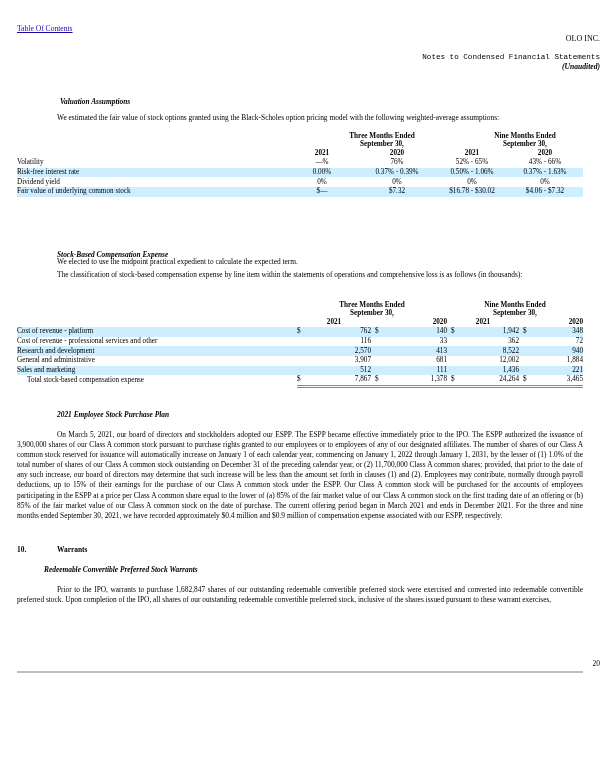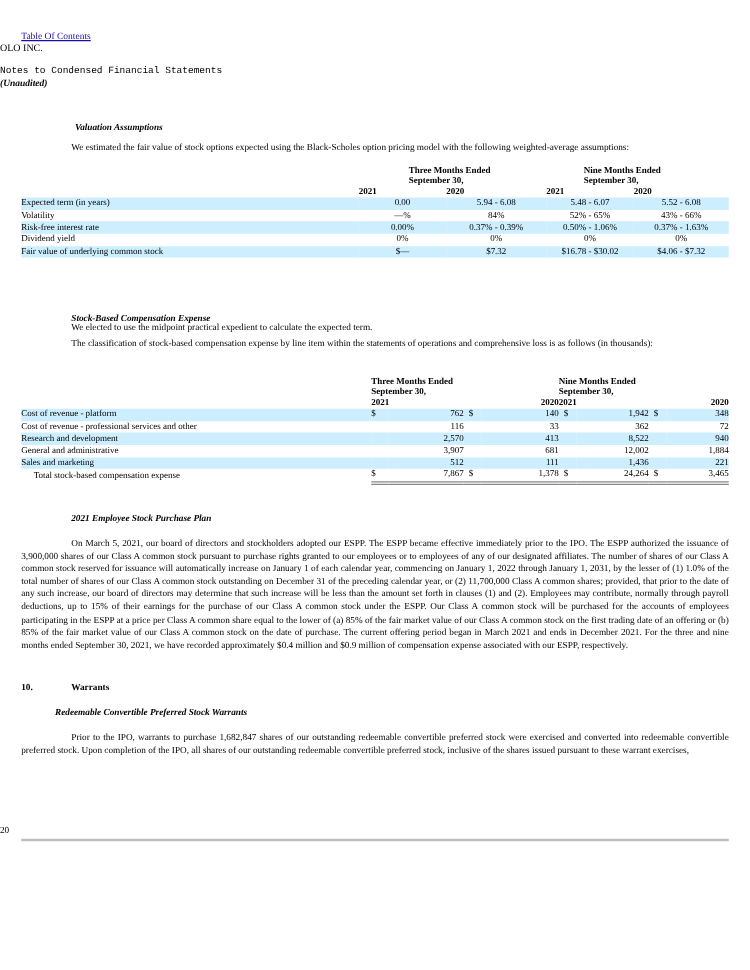--- a/index.html
+++ b/index.html
@@ -3,50 +3,50 @@
 <meta charset="utf-8">
 <style>
   html, body { margin: 0; padding: 0; background: #ffffff; }
   body {
     width: 600px; height: 776px; position: relative; overflow: hidden;
     font-family: "Liberation Serif", "DejaVu Serif", serif;
     color: #000; font-size: 7.4px; line-height: 1.25;
   }
   .abs { position: absolute; }
   .toc { left: 17px; top: 24px; color: #1a0dab; text-decoration: underline; font-size: 7.6px; }
-  .center { left: 0; width: 600px; text-align: left; }
+  .center { left: 0; width: 600px; text-align: right; }
   .company { top: 34px; font-size: 8px; }
   .notes-title { top: 53px; font-size: 7.6px; font-family: Liberation Mono, monospace; }
   .notes-sub { top: 62px; font-size: 7.6px; font-style: italic; font-weight: bold; }
   .h-italic { font-style: italic; font-weight: bold; }
   .para { left: 17px; width: 566px; text-align: justify; }
   .indent { text-indent: 40px; }
 
   table.fin { position: absolute; left: 17px; width: 566px; border-collapse: collapse; font-size: 7.2px; }
   table.fin td { padding: 0; height: 9.6px; white-space: nowrap; }
   table.fin tr.hl td { background: #cceeff; }
-  .hdr { font-weight: bold; font-size: 7.2px; line-height: 1.15; }
+  .hdr { text-align: center; font-weight: bold; font-size: 7.2px; line-height: 1.15; }
   .c { text-align: center; }
   .r { text-align: right; }
   .lbl { padding-left: 0; }
   .total-lbl { padding-left: 10px !important; }
   .dbl { border-bottom: 3px double #888; }
   .rule { position: absolute; left: 17px; width: 566px; height: 2px; background: #bdbdbd; top: 671px; }
   .pgnum { top: 659px; font-size: 7.4px; }
 </style>
 </head>
 <body>
 
 <a class="abs toc">Table Of Contents</a>
 <div class="abs center company">OLO INC.</div>
 <div class="abs center notes-title">Notes to Condensed Financial Statements</div>
 <div class="abs center notes-sub">(Unaudited)</div>
 
 <div class="abs h-italic" style="left:60px; top:97px;">Valuation Assumptions</div>
-<div class="abs" style="left:57px; top:113px;">We estimated the fair value of stock options expected using the Black-Scholes option pricing model with the following weighted-average assumptions:</div>
+<div class="abs" style="left:57px; top:113px;">We estimated the fair value of stock options granted using the Black-Scholes option pricing model with the following weighted-average assumptions:</div>
 
 <table class="fin" style="top:132px;">
   <colgroup>
     <col style="width:270px">
       <col style="width:70px">
       <col style="width:80px">
       <col style="width:70px">
       <col style="width:76px">
   </colgroup>
   <tbody>
@@ -61,31 +61,24 @@
       <div>September 30,</div>
     </td>
   </tr>
   <tr>
     <td></td>
     <td class="hdr">2021</td>
     <td class="hdr">2020</td>
     <td class="hdr">2021</td>
     <td class="hdr">2020</td>
   </tr>
-  <tr class="hl">
-    <td class="lbl">Expected term (in years)</td>
-    <td class="c">0.00</td>
-    <td class="c">5.94 - 6.08</td>
-    <td class="c">5.48 - 6.07</td>
-    <td class="c">5.52 - 6.08</td>
-  </tr>
   <tr>
     <td class="lbl">Volatility</td>
     <td class="c">—%</td>
-    <td class="c">84%</td>
+    <td class="c">76%</td>
     <td class="c">52% - 65%</td>
     <td class="c">43% - 66%</td>
   </tr>
   <tr class="hl">
     <td class="lbl">Risk-free interest rate</td>
     <td class="c">0.00%</td>
     <td class="c">0.37% - 0.39%</td>
     <td class="c">0.50% - 1.06%</td>
     <td class="c">0.37% - 1.63%</td>
   </tr>

